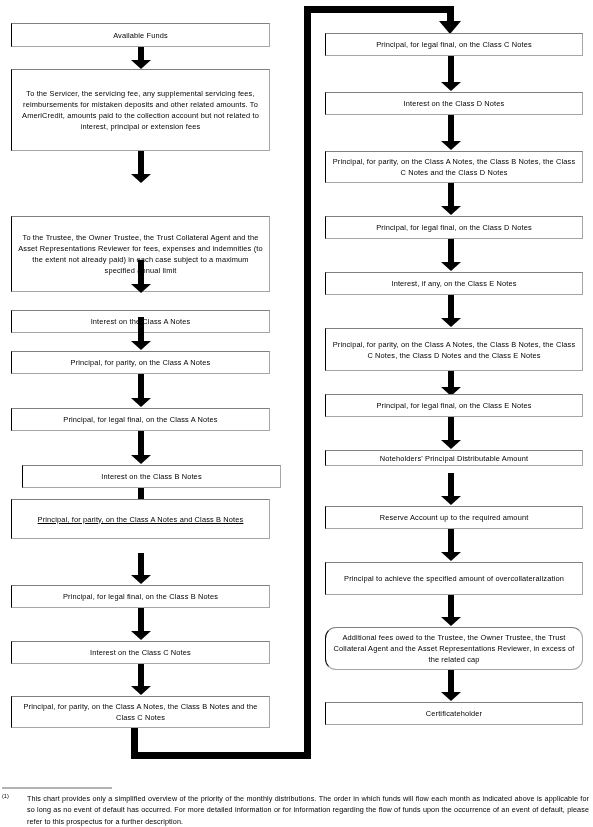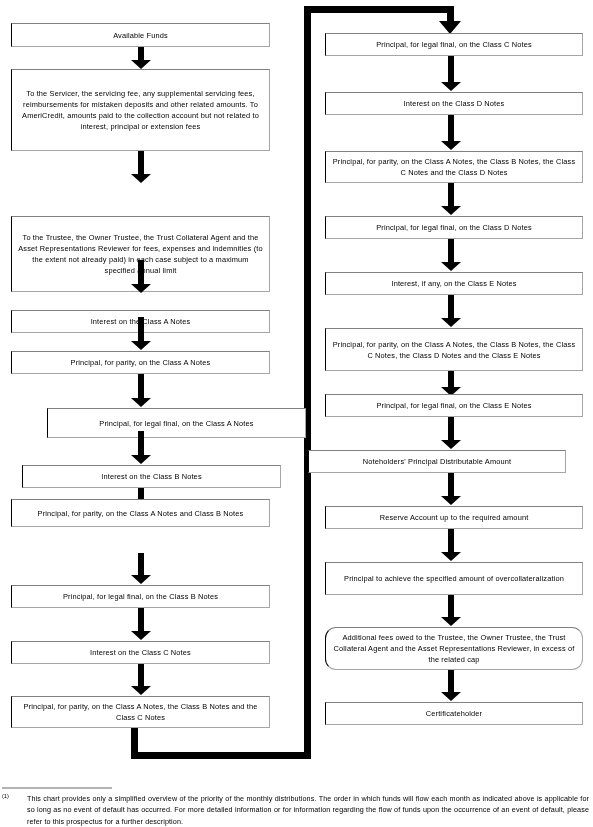--- a/index.html
+++ b/index.html
@@ -157,37 +157,37 @@
   </div>
 
   <div class="fbox" style="left:11px; top:351px; width:259px; height:23px;">
     <span>Principal, for parity, on the Class A Notes</span>
   </div>
   <div class="arrow" style="left:131px; top:374px; height:34px;">
     <div class="stem" style="height:25px;"></div>
       <div class="head" style="top:24px;"></div>
   </div>
 
-  <div class="fbox" style="left:11px; top:408px; width:259px; height:30px;margin-left:36px;">
+  <div class="fbox" style="left:11px; top:408px; width:259px; height:23px;">
     <span>Principal, for legal final, on the Class A Notes</span>
   </div>
   <div class="arrow" style="left:131px; top:431px; height:34px;">
     <div class="stem" style="height:25px;"></div>
       <div class="head" style="top:24px;"></div>
   </div>
 
   <div class="fbox" style="left:22px; top:465px; width:259px; height:23px;">
     <span>Interest on the Class B Notes</span>
   </div>
   <div class="arrow" style="left:131px; top:488px; height:33px;">
     <div class="stem" style="height:24px;"></div>
       <div class="head" style="top:23px;"></div>
   </div>
 
-  <div class="fbox" style="left:11px; top:499px; width:259px; height:28px;">
+  <div class="fbox" style="left:11px; top:499px; width:259px; height:40px;text-decoration:underline;">
     <span>Principal, for parity, on the Class A Notes and Class B Notes</span>
   </div>
   <div class="arrow" style="left:131px; top:553px; height:32px;">
     <div class="stem" style="height:23px;"></div>
       <div class="head" style="top:22px;"></div>
   </div>
 
   <div class="fbox" style="left:11px; top:585px; width:259px; height:23px;">
     <span>Principal, for legal final, on the Class B Notes</span>
   </div>
@@ -257,21 +257,21 @@
   </div>
 
   <div class="fbox" style="left:325px; top:394px; width:258px; height:23px;">
     <span>Principal, for legal final, on the Class E Notes</span>
   </div>
   <div class="arrow" style="left:441px; top:417px; height:33px;">
     <div class="stem" style="height:24px;"></div>
       <div class="head" style="top:23px;"></div>
   </div>
 
-  <div class="fbox" style="left:308px; top:450px; width:258px; height:23px;justify-content:center;">
+  <div class="fbox" style="left:325px; top:450px; width:258px; height:16px;justify-content:center;">
     <span>Noteholders' Principal Distributable Amount</span>
   </div>
   <div class="arrow" style="left:441px; top:473px; height:33px;">
     <div class="stem" style="height:24px;"></div>
       <div class="head" style="top:23px;"></div>
   </div>
 
   <div class="fbox" style="left:325px; top:506px; width:258px; height:23px;">
     <span>Reserve Account up to the required amount</span>
   </div>

